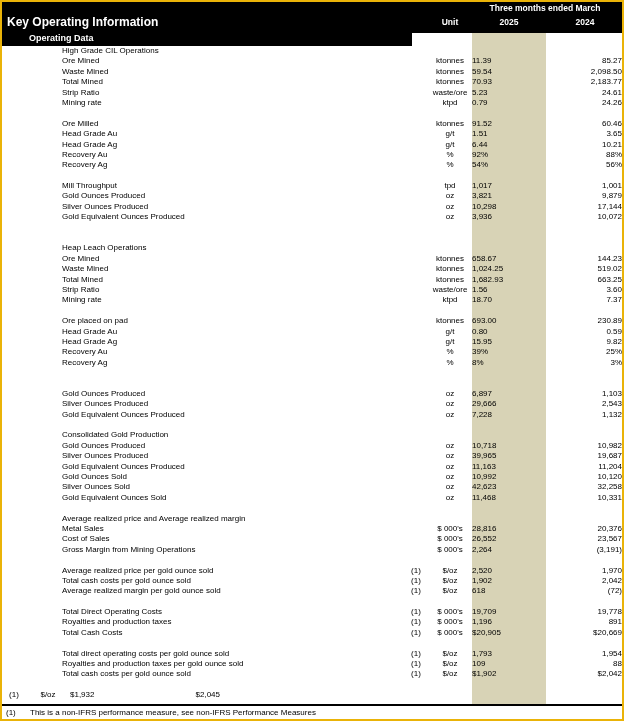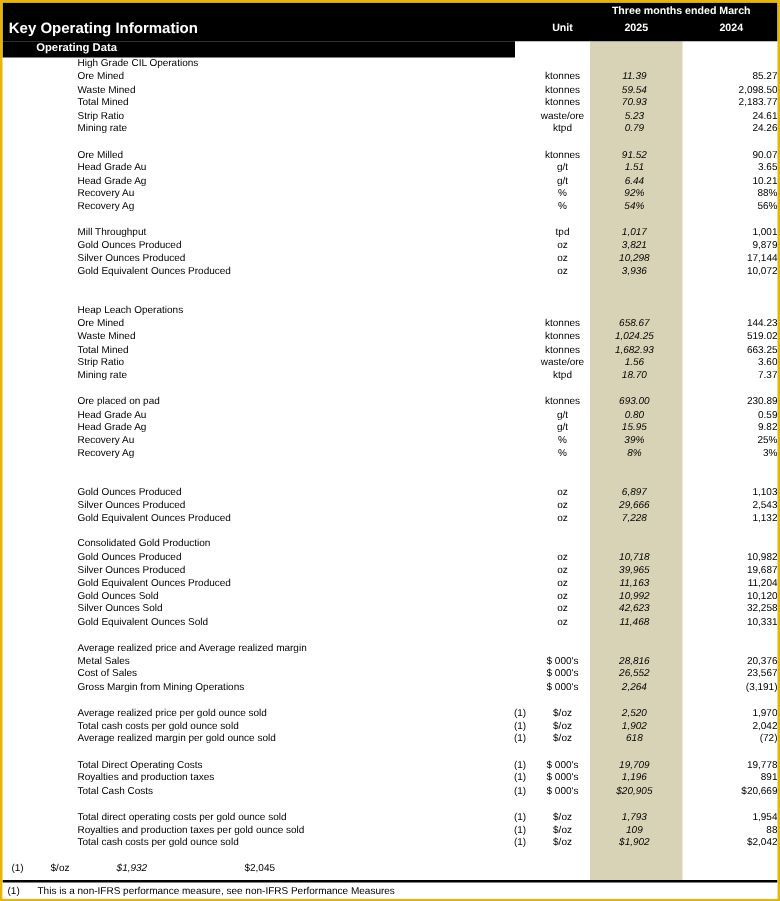--- a/index.html
+++ b/index.html
@@ -24,21 +24,21 @@
   .subtitle { position:absolute; top:31px; left:27px; color:#fff; font-weight:bold; font-size:9px; white-space:nowrap; }
 
   
   .body { position:absolute; top:44px; left:0; width:620px; z-index:1; }
   .row { display:flex; height:10.4px; line-height:10.4px; font-size:8px; }
   .cell { white-space:nowrap; }
   .lbl { flex:1; padding-left:60px; overflow:hidden; }
   .sec .lbl, .lbl.sec { font-weight:normal; }
   .note { width:24px; text-align:center; }
   .unit { width:44px; text-align:center; }
-  .v25 { width:74px; text-align:center; padding-right:3px;font-style:italic; }
+  .v25 { width:74px; text-align:left; padding-right:3px; }
   .v24 { width:76px; text-align:right; padding-right:0; }
 
   
   .footer { position:absolute; left:0; bottom:0; width:620px; height:15px; border-top:2px solid #000;
             display:flex; align-items:center; font-size:8px; background:#fff; z-index:3; }
   .fmark { width:28px; padding-left:4px; }
   .ftext { flex:1; }
 </style>
 </head>
 <body>
@@ -95,21 +95,21 @@
         <span class="cell unit">ktpd</span>
         <span class="cell v25">0.79</span>
         <span class="cell v24">24.26</span>
       </div>
       <div class="row spacer"></div>
       <div class="row row">
         <span class="cell lbl">Ore Milled</span>
         <span class="cell note"></span>
         <span class="cell unit">ktonnes</span>
         <span class="cell v25">91.52</span>
-        <span class="cell v24">90.07</span>
+        <span class="cell v24">60.46</span>
       </div>
       <div class="row row">
         <span class="cell lbl">Head Grade Au</span>
         <span class="cell note"></span>
         <span class="cell unit">g/t</span>
         <span class="cell v25">1.51</span>
         <span class="cell v24">3.65</span>
       </div>
       <div class="row row">
         <span class="cell lbl">Head Grade Ag</span>

